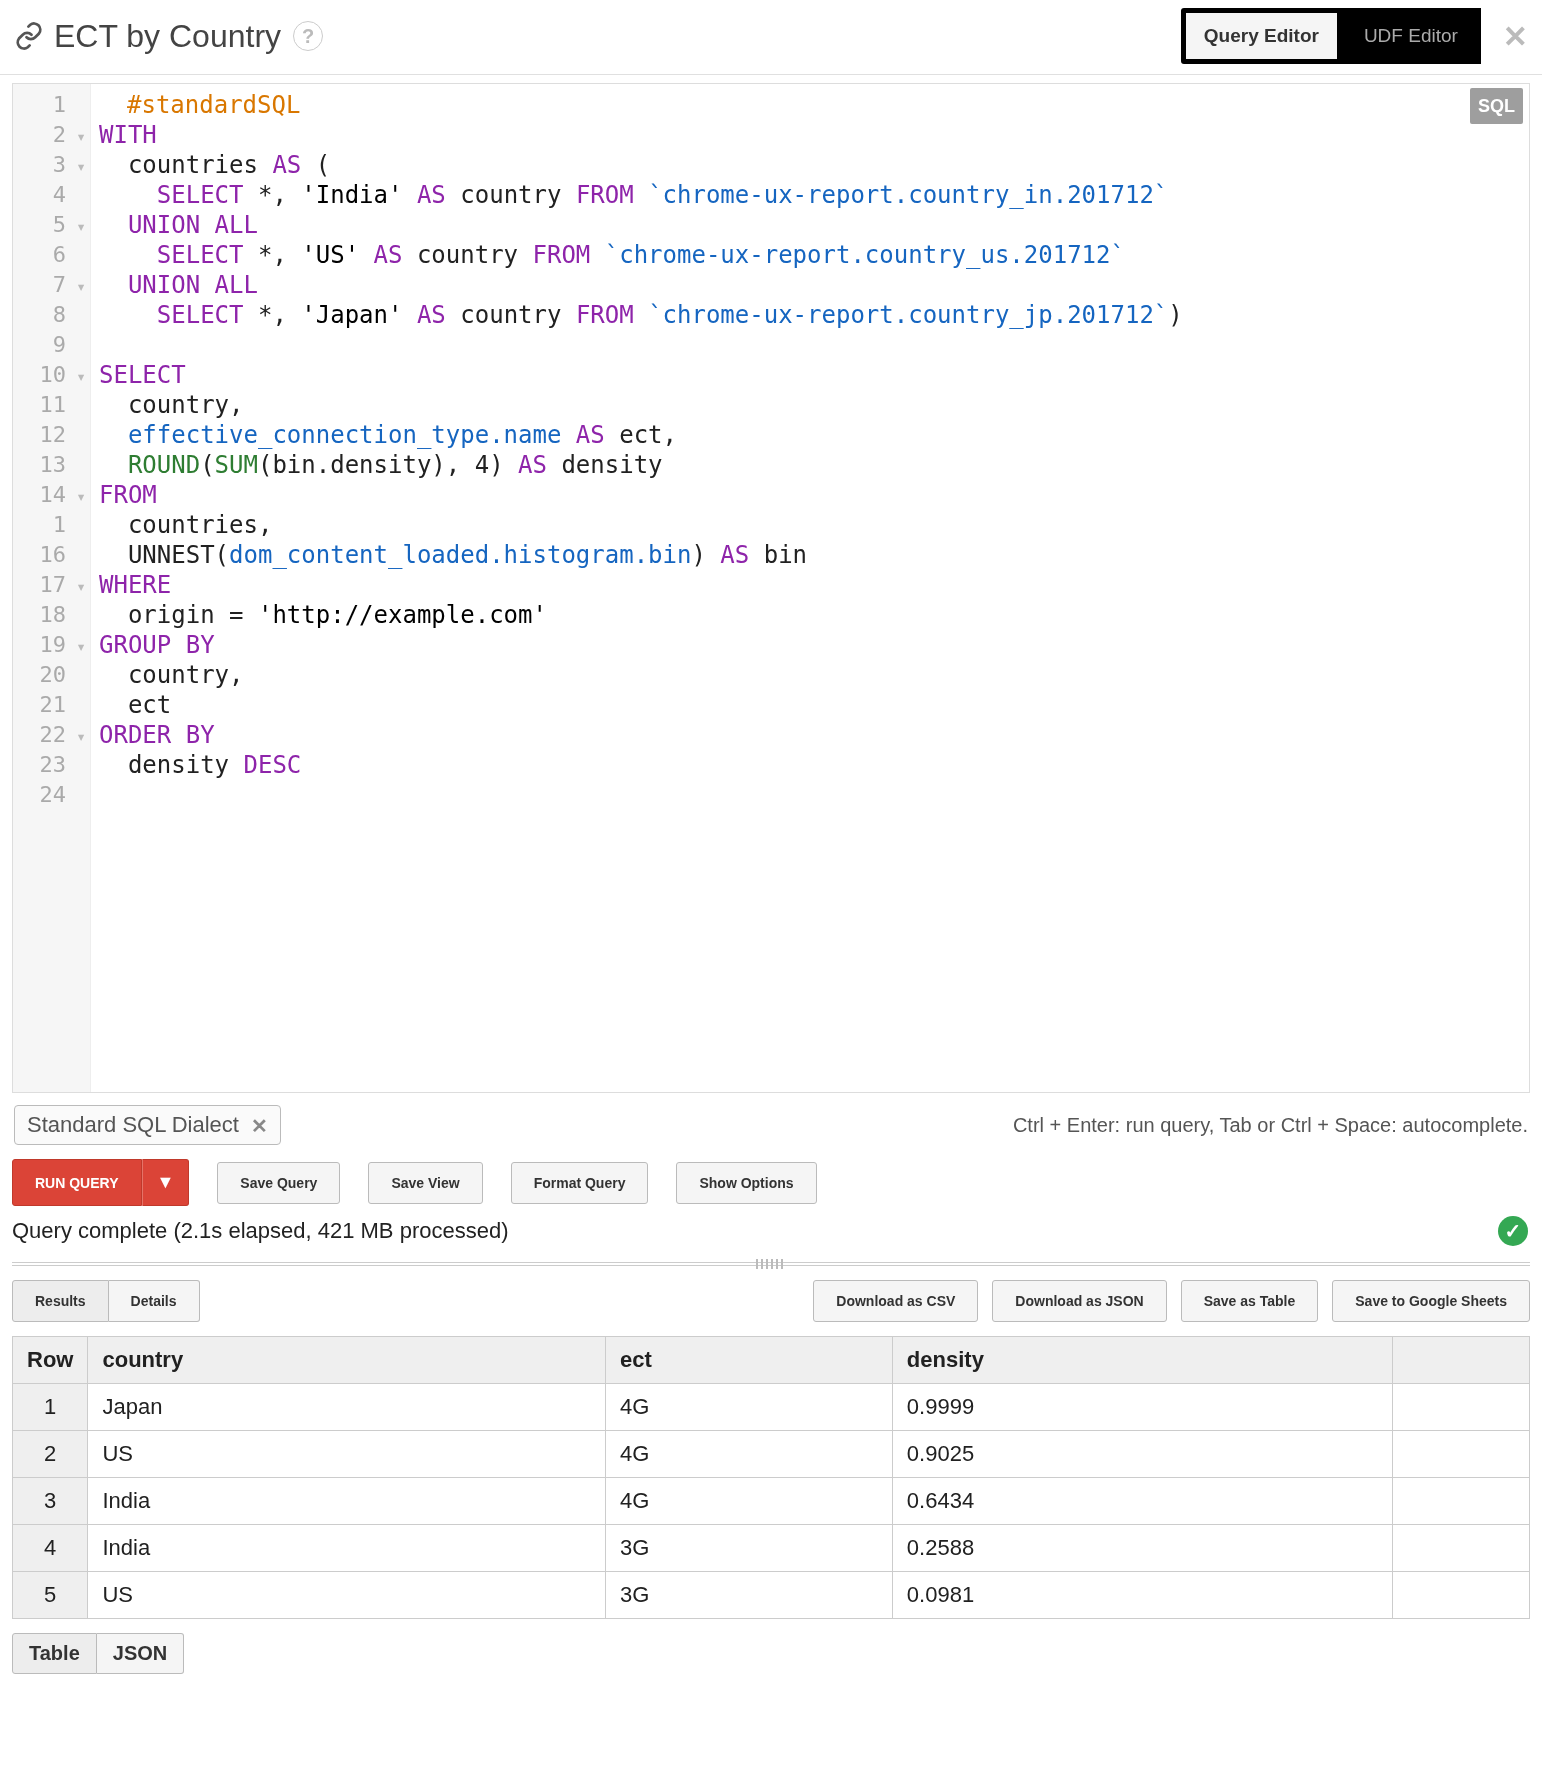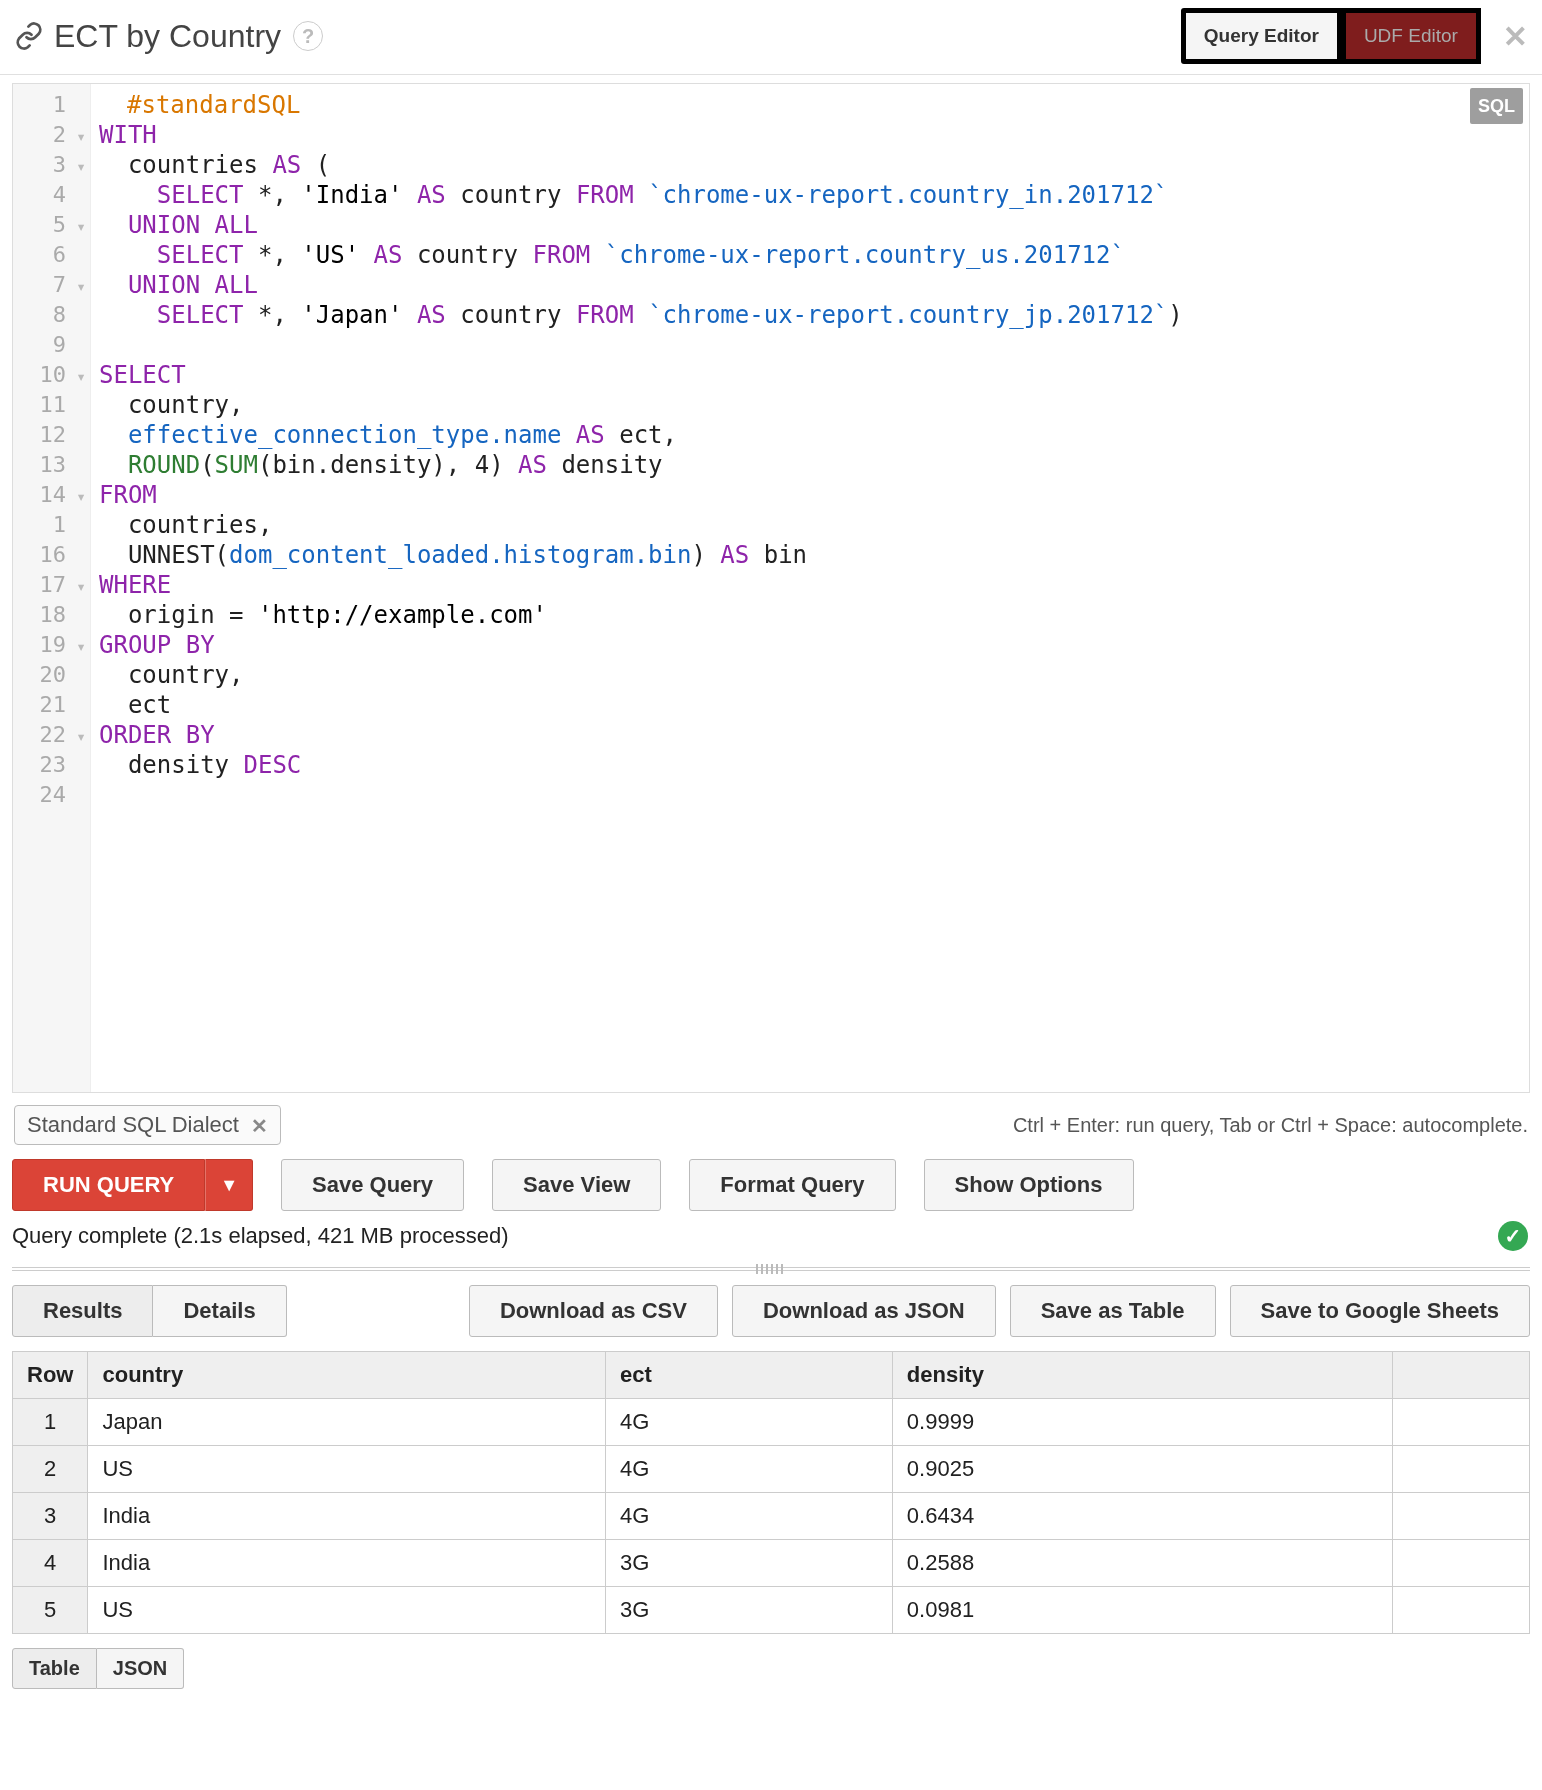--- a/index.html
+++ b/index.html
@@ -46,21 +46,21 @@
     padding: 12px 18px;
     font-size: 19px;
     border: 5px solid #000000;
     background: #f5f5f5;
     margin-left: -1px;
     cursor: pointer;
     color: #333;
     font-weight: bold;
   }
   .tab-btn:first-of-type{border-radius:3px 0 0 3px;}
-  .tab-btn.inactive { background: #7f1d1d; color: #aaa; font-weight: normal;}
+  .tab-btn.inactive { background: #000000; color: #aaa; font-weight: normal;}
   .close-x {
     margin-left: 22px;
     font-size: 30px;
     color: #bbb;
     cursor: pointer;
     font-weight: bold;
   }
   
   .editor-wrap {
     margin: 8px 12px 12px 12px;
@@ -124,21 +124,21 @@
   }
   .dialect-chip .x{ margin-left:12px; color:#888; font-weight:bold; cursor:pointer; font-size:20px;}
 
   
   .toolbar{
     display:flex; align-items:center; gap:28px;
     padding:14px 12px 4px 12px;
   }
   .run-group{ display:flex; }
   .btn{
-    padding:12px 30px; font-size:22px;
+    padding:12px 22px; font-size:14px;
     background:#f5f5f5; border:1px solid #bbb; border-radius:3px;
     cursor:pointer; color:#333; font-weight:bold;
   }
   .run-btn{
     background:#db4437; color:#fff; border:1px solid #c0392b;
     border-radius:3px 0 0 3px; font-weight:bold;
   }
   .run-caret{
     background:#db4437; color:#fff; border:1px solid #c0392b; border-left:1px solid #e57368;
     border-radius:0 3px 3px 0; padding:12px 14px; cursor:pointer; font-size:18px;

